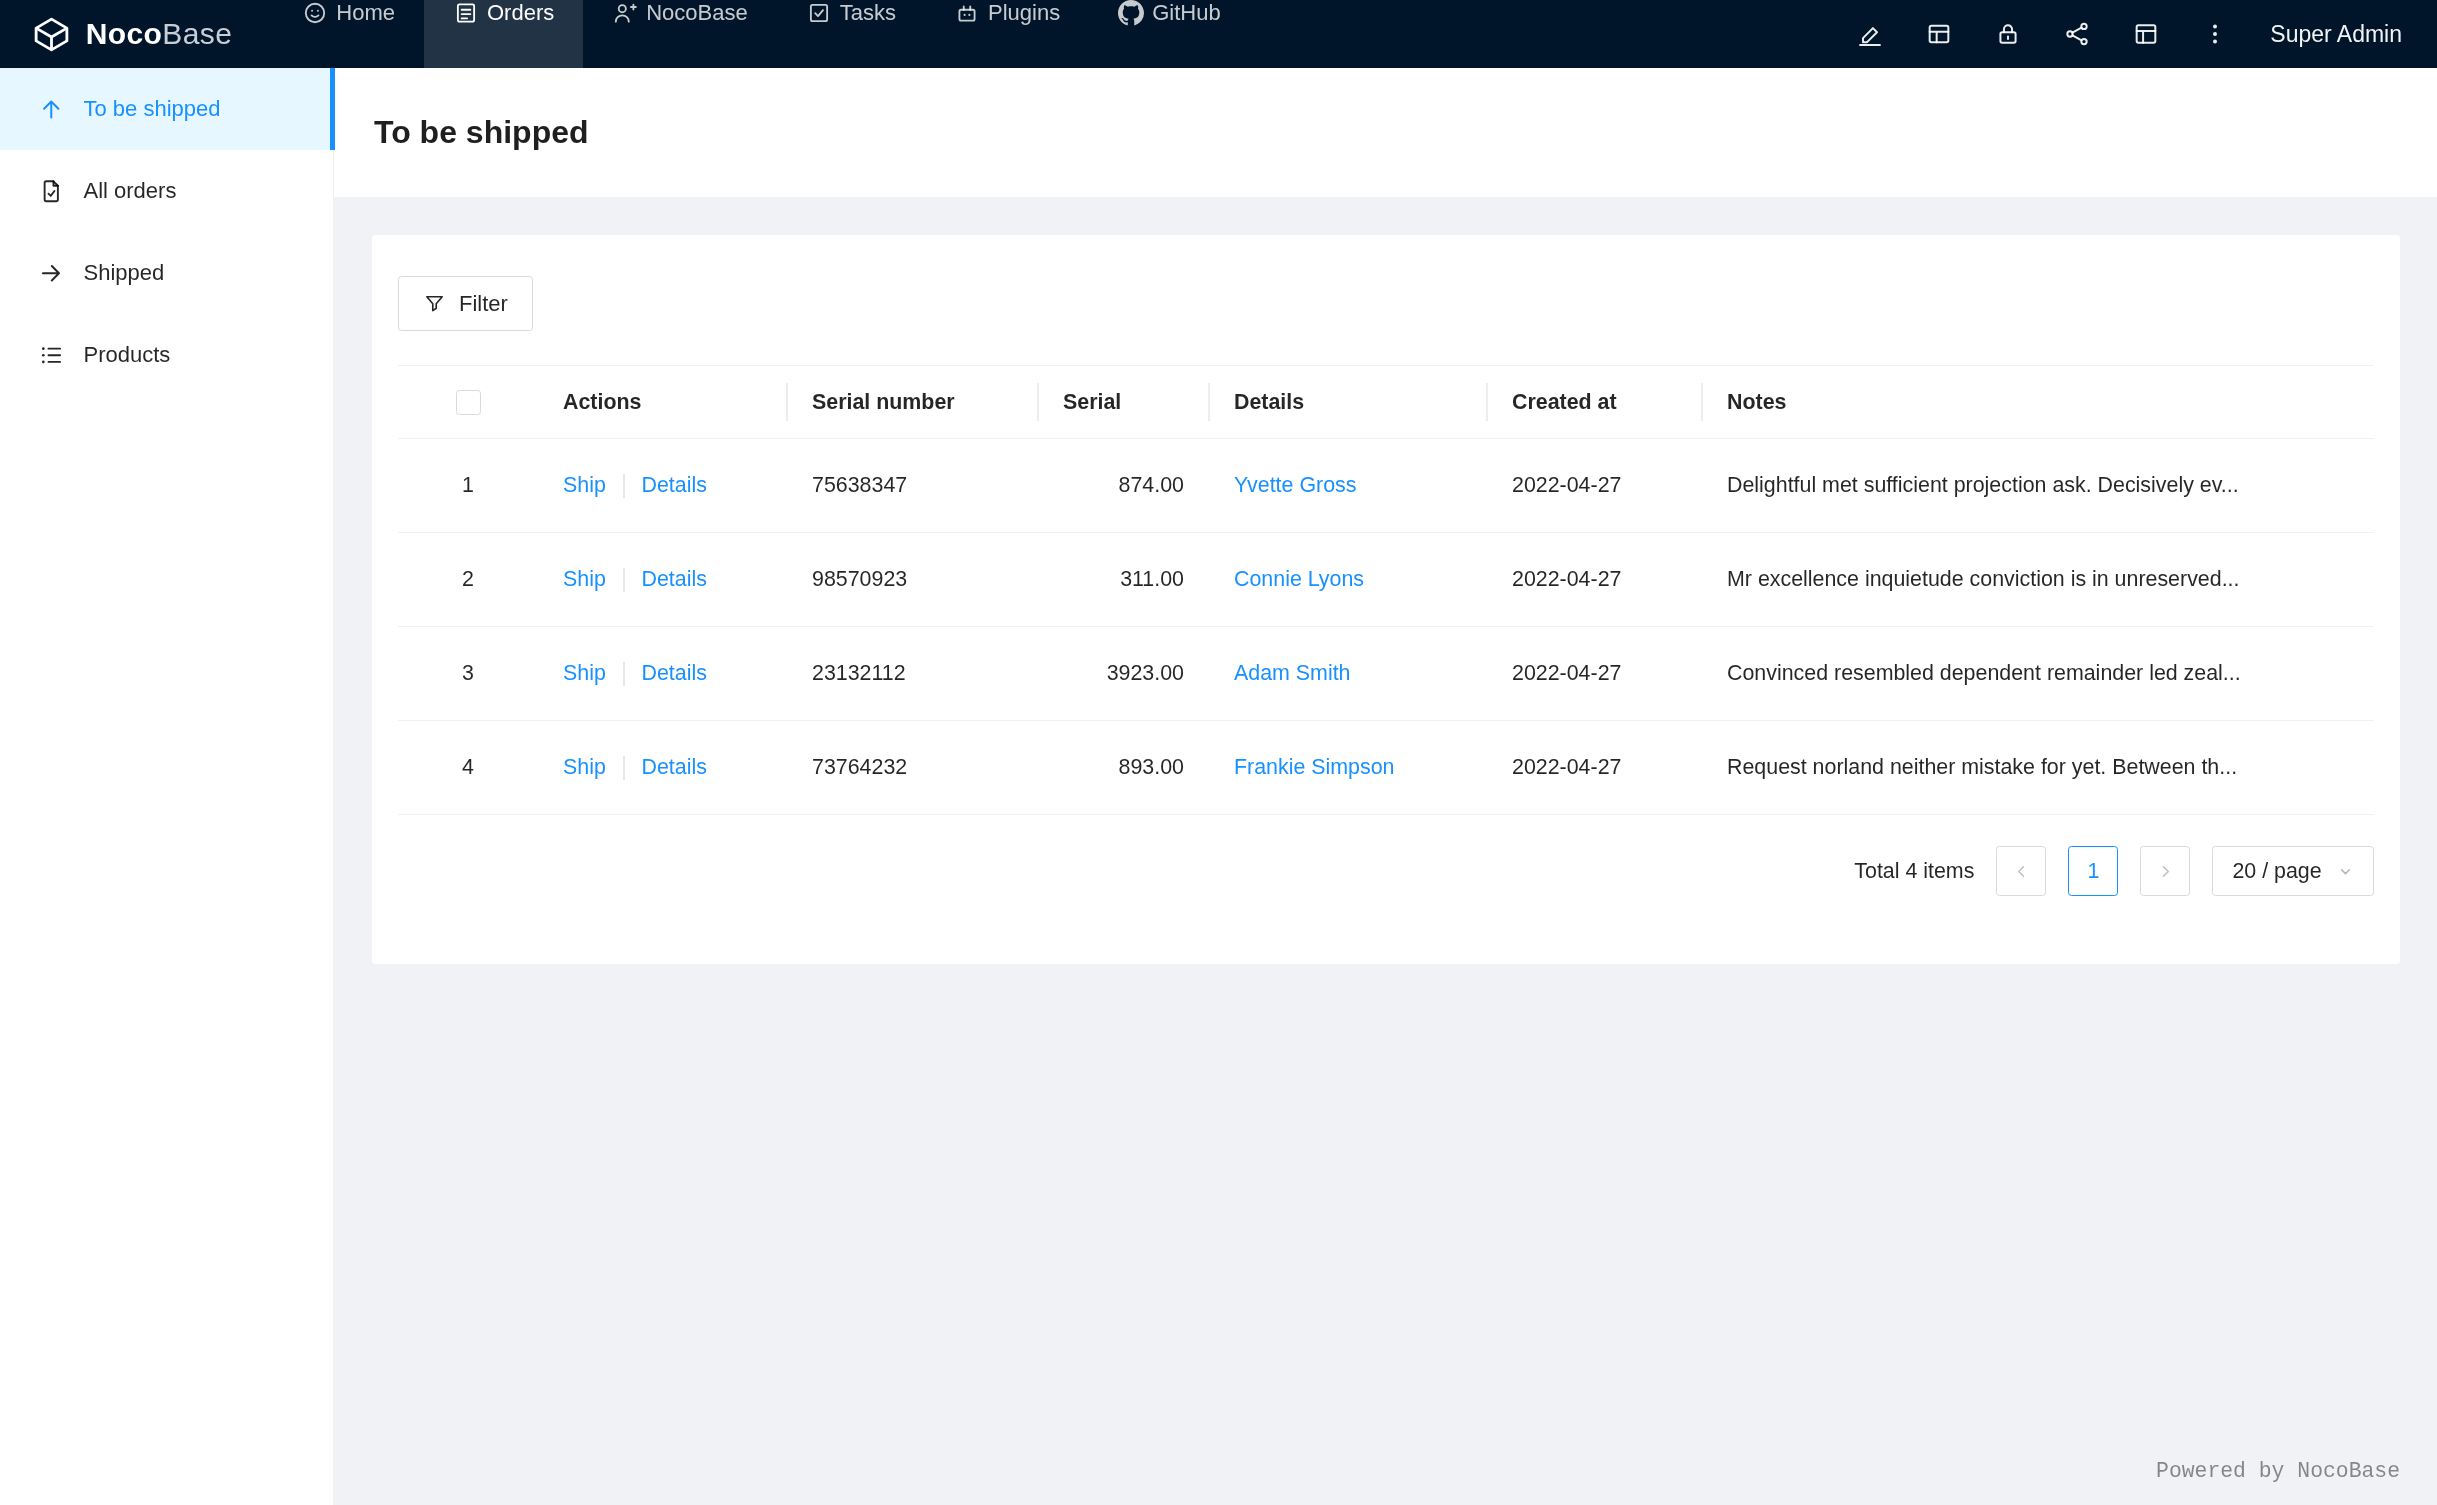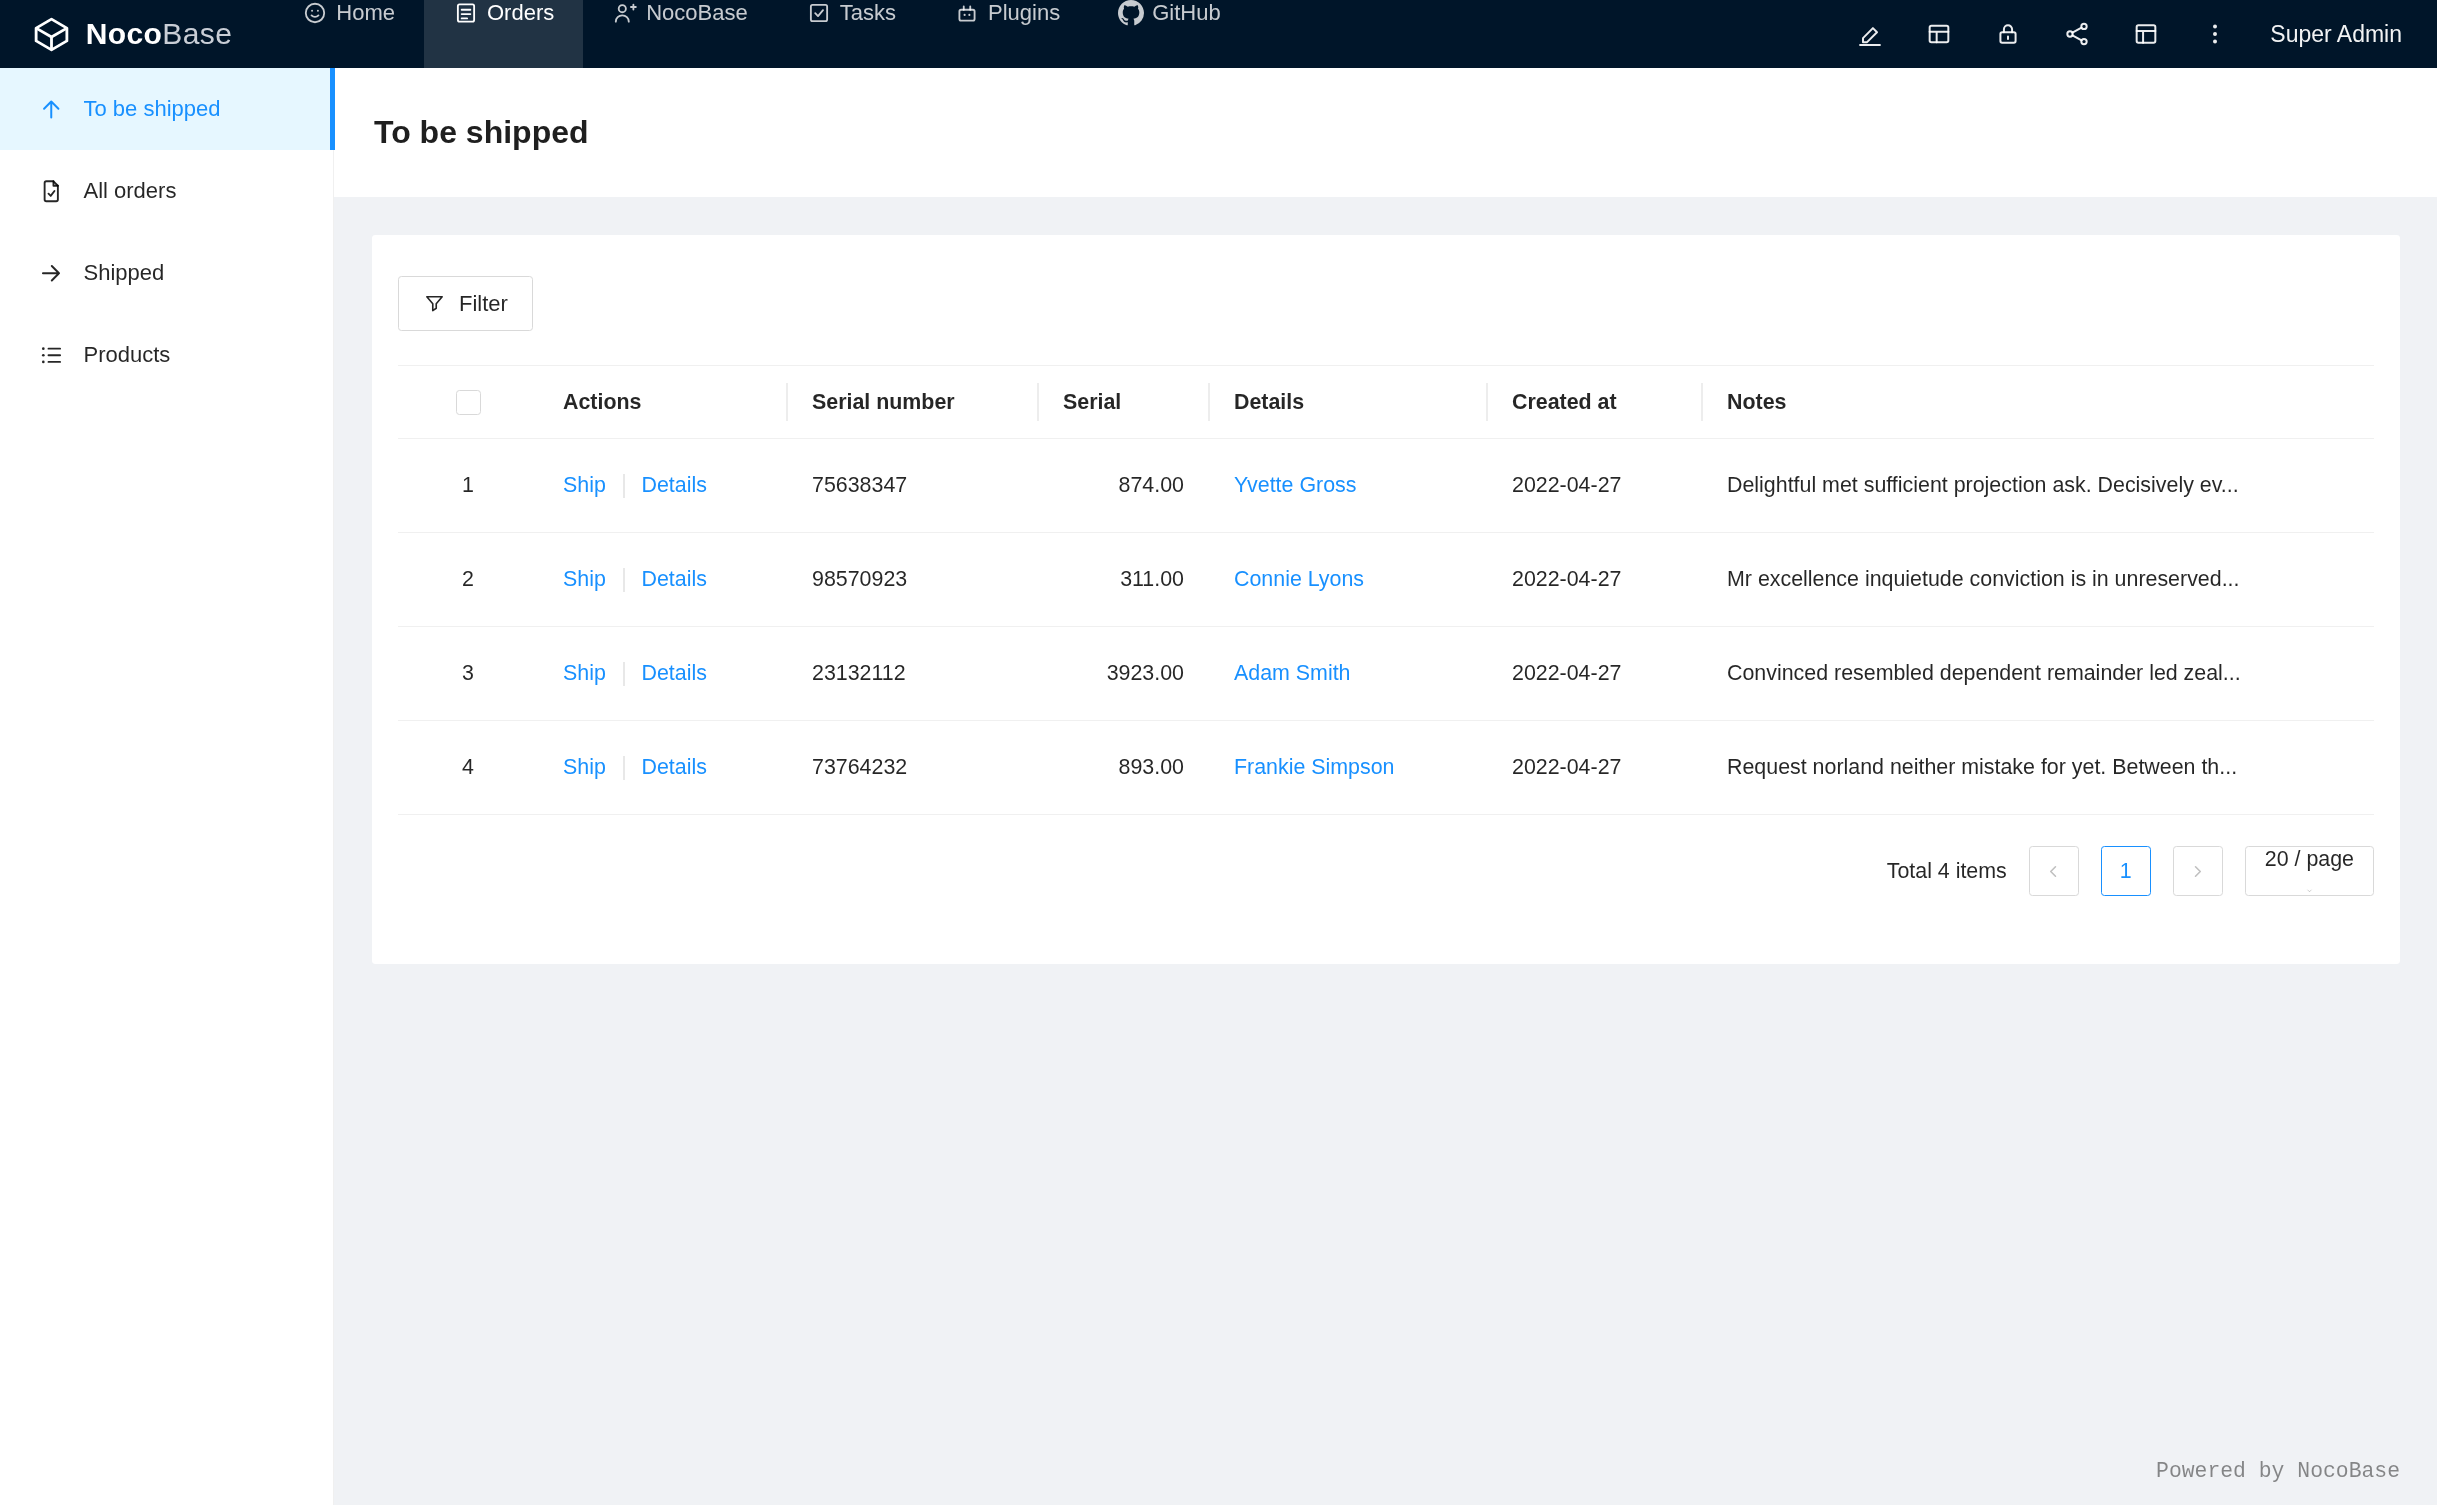--- a/index.html
+++ b/index.html
@@ -72,21 +72,21 @@
 
   
   .pagination { display:flex; align-items:center; justify-content:flex-end; gap:22px;
     margin-top:31px; font-size:21.4px; color:rgba(0,0,0,.85); }
   .pg-btn { min-width:50px; height:50px; display:flex; align-items:center; justify-content:center;
     background:#fff; border:1.7px solid #d9d9d9; border-radius:3.4px; cursor:pointer;
     font-size:21.4px; font-family:inherit; }
   .pg-btn svg { width:19px; height:19px; color:rgba(0,0,0,.25); }
   .pg-page { border-color:#1890ff; color:#1890ff; }
   .size-select { display:flex; align-items:center; gap:15.4px; height:50px; padding:0 19px;
-    background:#fff; border:1.7px solid #d9d9d9; border-radius:3.4px; cursor:pointer;flex-direction:column; }
+    background:#fff; border:1.7px solid #d9d9d9; border-radius:3.4px; cursor:pointer; }
   .size-select svg { width:17px; height:17px; color:rgba(0,0,0,.3); }
 
   .footer { margin-top:auto; text-align:right; padding:26px 0 22px; font-size:21.4px;
     color:rgba(0,0,0,.45);font-family:Liberation Mono, monospace; }
 </style>
 </head>
 <body>
 
 <div class="app">
 

